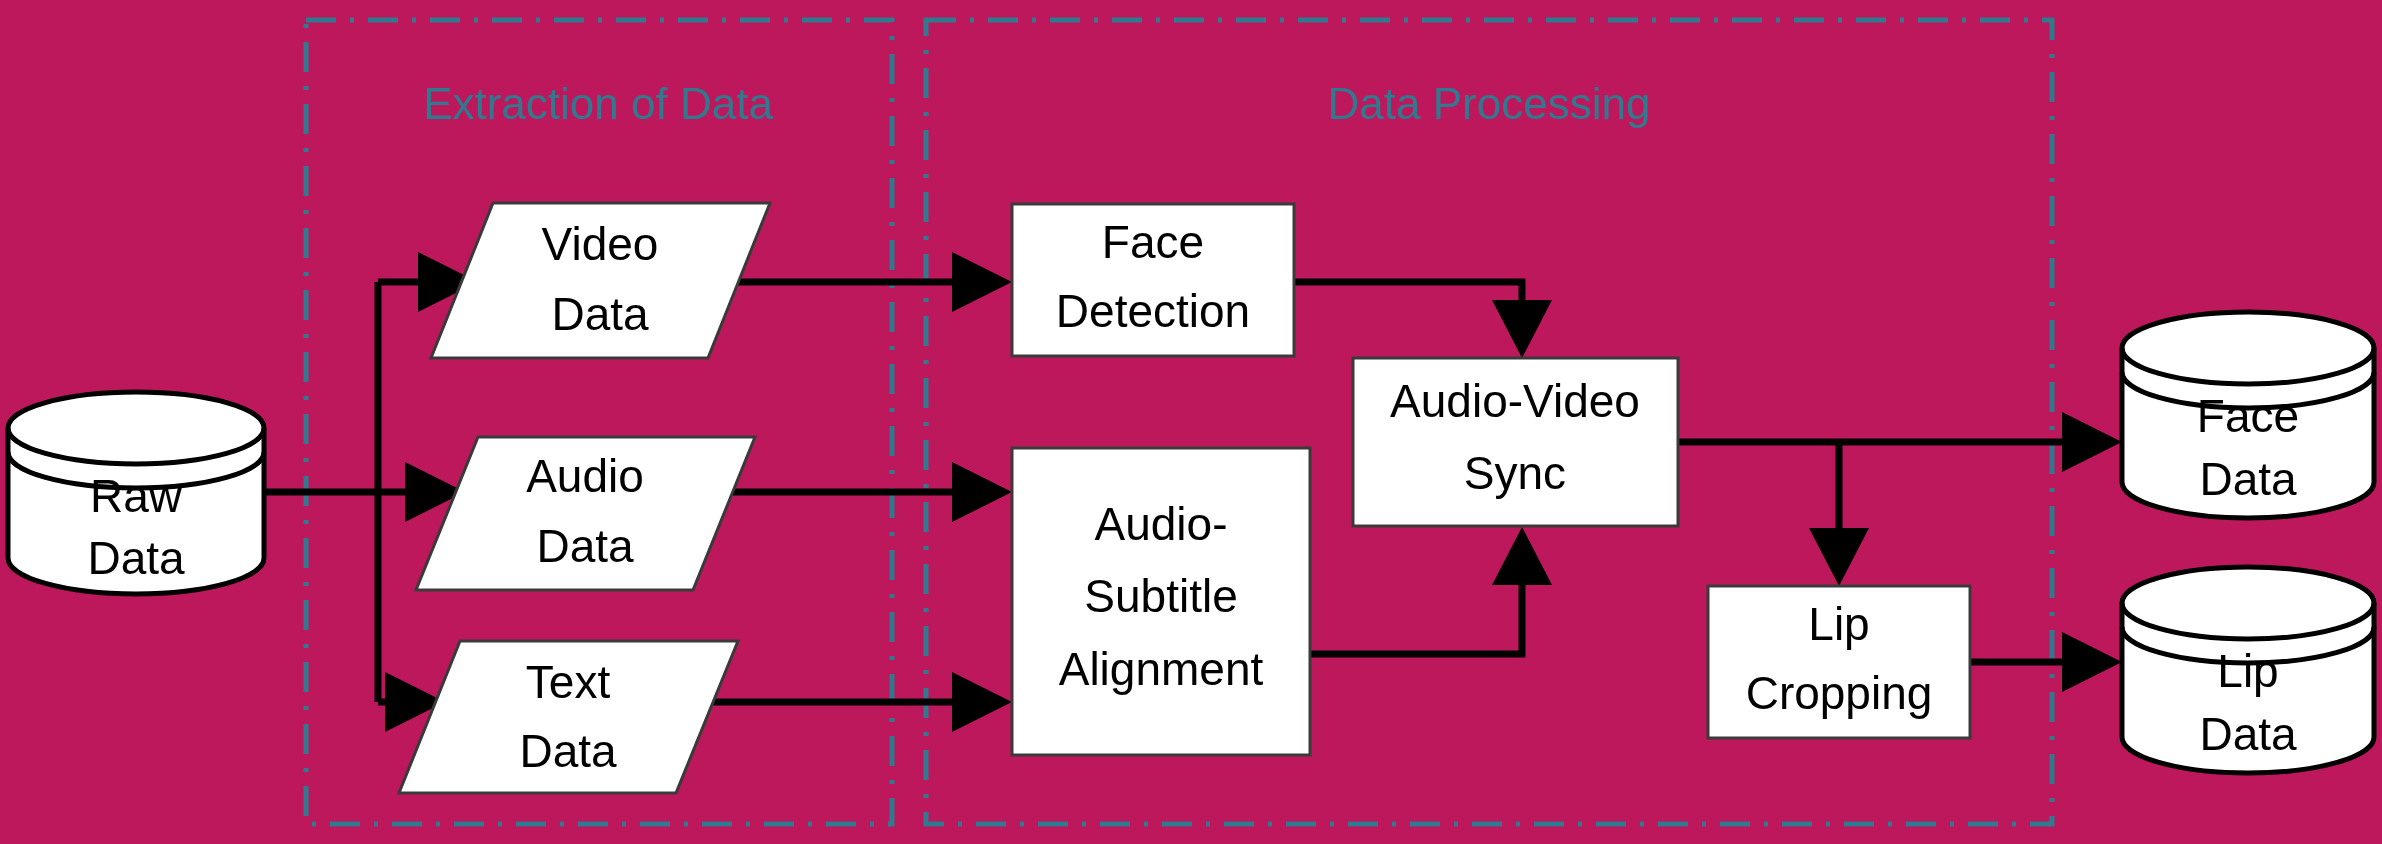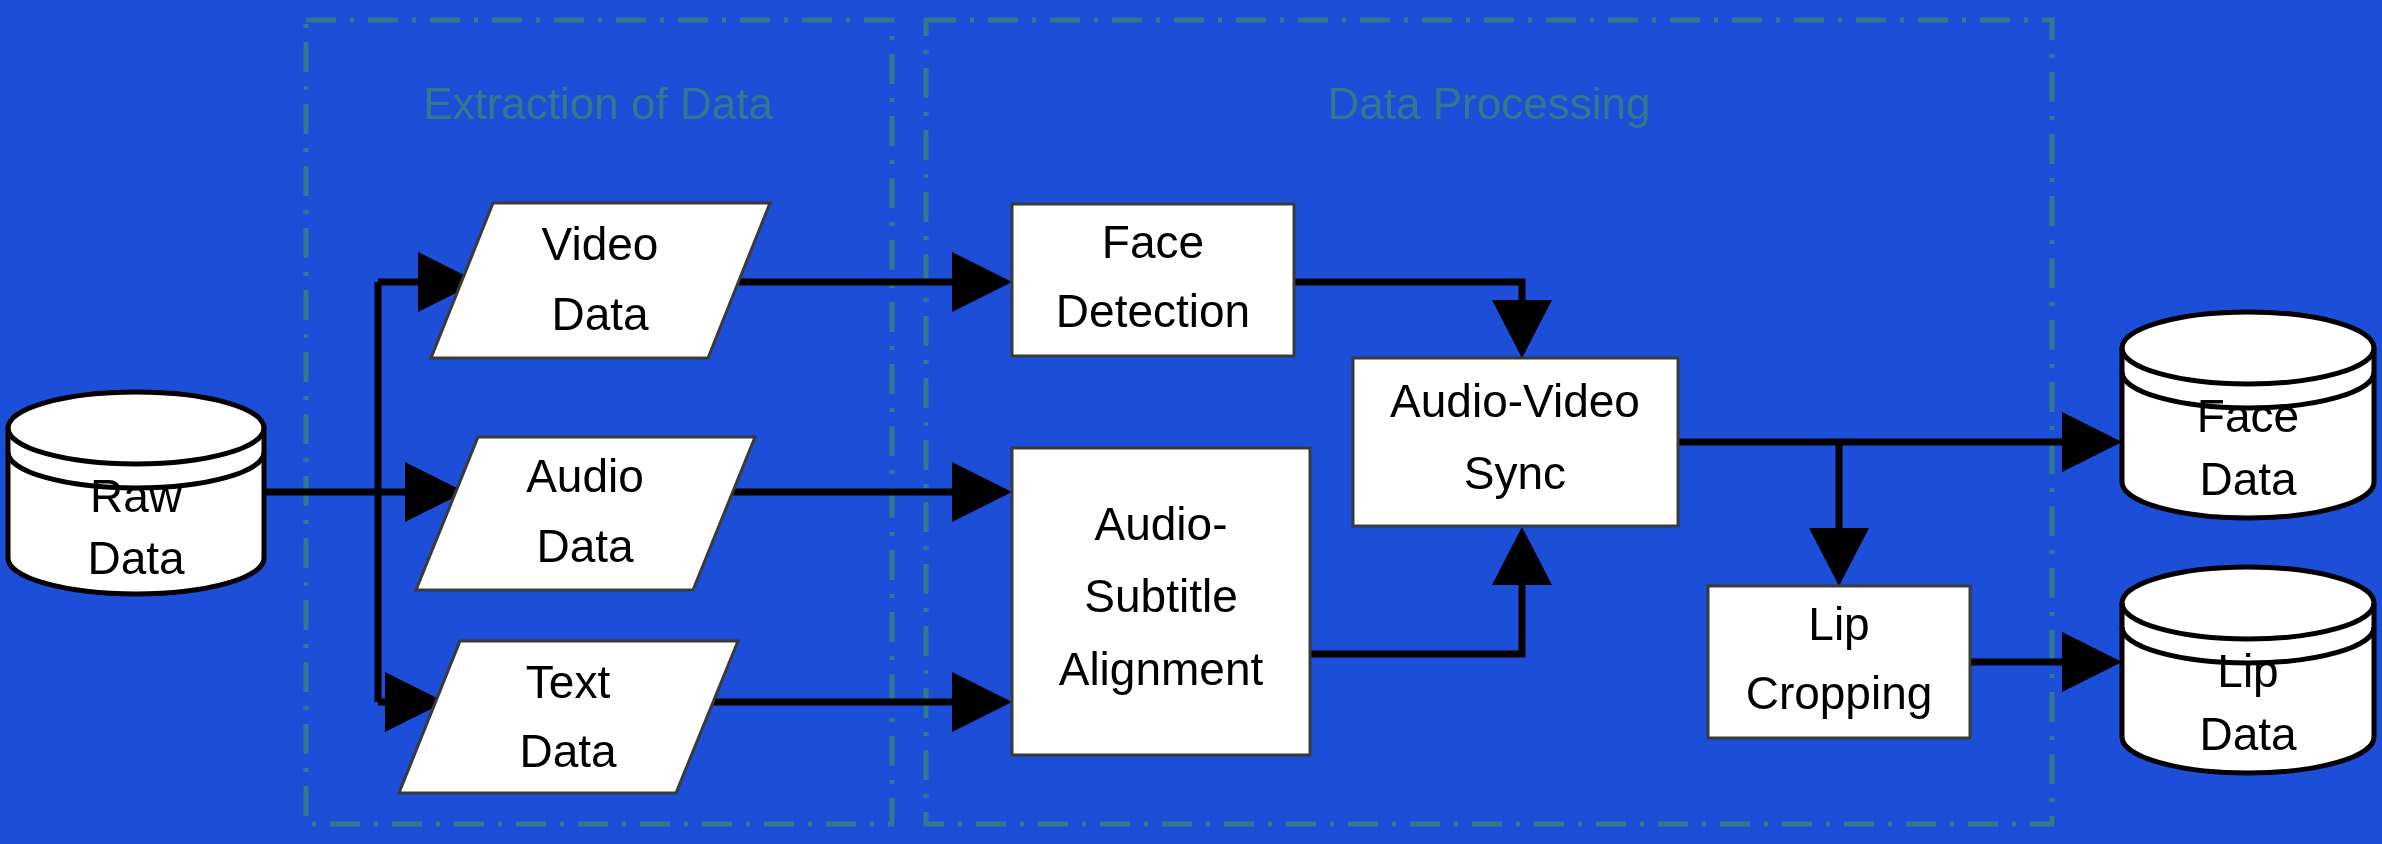--- a/index.html
+++ b/index.html
@@ -4,21 +4,21 @@
 <style>
   html, body {
     margin: 0;
     padding: 0;
     background: #ffffff;
   }
   #canvas {
     position: relative;
     width: 2382px;
     height: 844px;
-    background: #1d4ed8;
+    background: #be185d;
     font-family: "Liberation Sans", sans-serif;
     overflow: hidden;
   }
   svg.diagram {
     position: absolute;
     top: 0;
     left: 0;
     width: 2382px;
     height: 844px;
   }

